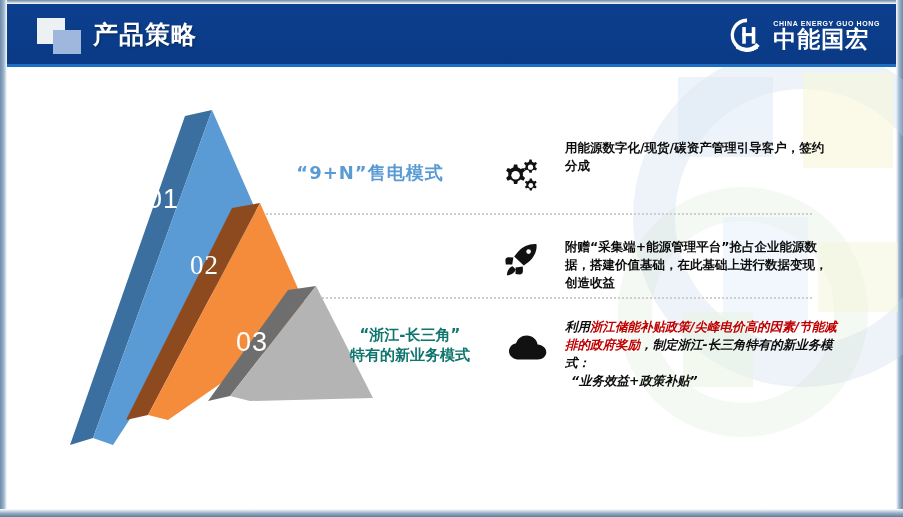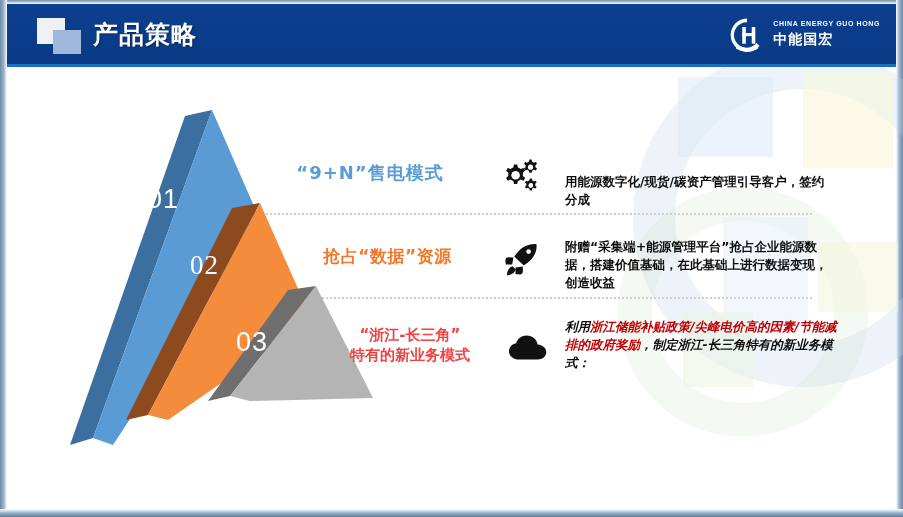--- a/index.html
+++ b/index.html
@@ -41,21 +41,21 @@
     color:#ffffff;font-size:25px;font-weight:bold;letter-spacing:1px;
     text-shadow:1px 1px 2px rgba(0,0,0,.35);
     font-family:"DejaVu Sans","Liberation Sans",sans-serif;
   }
   
   #corp-logo{position:absolute;right:16px;top:12px;height:38px;display:flex;align-items:center;}
   #corp-logo .badge{width:38px;height:38px;margin-right:7px;flex:0 0 auto;}
   #corp-logo .txtwrap{display:flex;flex-direction:column;justify-content:center;}
   #corp-en{color:#ffffff;font-size:7px;letter-spacing:.6px;font-weight:bold;
     font-family:"Liberation Sans",sans-serif;white-space:nowrap;line-height:9px;}
-  #corp-cn{color:#ffffff;font-size:14px;font-weight:bold;letter-spacing:1px;line-height:23px;
+  #corp-cn{color:#ffffff;font-size:23px;font-weight:bold;letter-spacing:1px;line-height:23px;
     font-family:"DejaVu Sans","Liberation Sans",sans-serif;white-space:nowrap;}
 
   
   #watermark{position:absolute;left:0;top:67px;width:903px;height:446px;overflow:hidden;
     pointer-events:none;}
   .wm-ring{
     position:absolute;right:-70px;top:-20px;width:340px;height:340px;border-radius:50%;
     border:42px solid rgba(190,212,235,.28);box-sizing:border-box;
   }
   .wm-ring2{
@@ -80,32 +80,32 @@
   #num01{left:147px;top:184px;}
   #num02{left:190px;top:250px;font-family:Liberation Serif, serif;}
   #num03{left:236px;top:327px;}
   .row-title{
     position:absolute;font-weight:bold;
     font-family:"DejaVu Sans","Liberation Sans",sans-serif;
     text-align:center;line-height:20px;
   }
   #title1{left:255px;top:163px;width:230px;font-size:18px;color:#5B9BD5;letter-spacing:1px;}
   #title2{left:290px;top:246px;width:195px;font-size:17px;color:#F0792B;letter-spacing:.5px;}
-  #title3{left:330px;top:325px;width:160px;font-size:15px;color:#ef4444;line-height:20px;}
+  #title3{left:330px;top:325px;width:160px;font-size:15px;color:#0f766e;line-height:20px;}
 
   .row-icon{position:absolute;}
   #icon1{left:497px;top:157px;}
   #icon2{left:503px;top:243px;}
   #icon3{left:508px;top:334px;}
 
   .row-desc{
     position:absolute;font-size:12.5px;line-height:18px;color:#0d0d0d;font-weight:bold;
     font-family:"DejaVu Sans","Liberation Sans",sans-serif;
   }
-  #desc1{left:565px;top:173px;width:270px;}
+  #desc1{left:565px;top:139px;width:270px;}
   #desc2{left:565px;top:238px;width:268px;}
   #desc3{left:565px;top:318px;width:272px;font-style:italic;}
   .hl-red{color:#C00000;}
 
   .sep{
     position:absolute;left:262px;width:550px;height:0;
     border-top:2px dotted #cfcfcf;
   }
   #sep1{top:213px;}
   #sep2{top:297px;}
@@ -183,21 +183,20 @@
         <circle cx="18.6" cy="18.3" r="4.3" fill="#ffffff"></circle>
         <path d="M32.4 2.6 l2.2 0 0.5 2.1 a5.2 5.2 0 0 1 1.8 1 l2-0.8 1.1 1.9 -1.6 1.4 a5.2 5.2 0 0 1 0 2 l1.6 1.4 -1.1 1.9 -2-0.8 a5.2 5.2 0 0 1 -1.8 1 l-0.5 2.1 -2.2 0 -0.5-2.1 a5.2 5.2 0 0 1 -1.8-1 l-2 0.8 -1.1-1.9 1.6-1.4 a5.2 5.2 0 0 1 0-2 l-1.6-1.4 1.1-1.9 2 0.8 a5.2 5.2 0 0 1 1.8-1 Z"></path>
         <circle cx="33.5" cy="10.2" r="2.6" fill="#ffffff"></circle>
         <path d="M32.8 21.6 l2 0 0.45 1.9 a4.7 4.7 0 0 1 1.6 0.9 l1.8-0.7 1 1.7 -1.45 1.25 a4.7 4.7 0 0 1 0 1.8 l1.45 1.25 -1 1.7 -1.8-0.7 a4.7 4.7 0 0 1 -1.6 0.9 l-0.45 1.9 -2 0 -0.45-1.9 a4.7 4.7 0 0 1 -1.6-0.9 l-1.8 0.7 -1-1.7 1.45-1.25 a4.7 4.7 0 0 1 0-1.8 l-1.45-1.25 1-1.7 1.8 0.7 a4.7 4.7 0 0 1 1.6-0.9 Z"></path>
         <circle cx="33.8" cy="28.5" r="2.4" fill="#ffffff"></circle>
       </g>
     </svg>
   </div>
   <div class="row-desc" id="desc1">用能源数字化/现货/碳资产管理引导客户，签约分成</div>
 
-  <div class="row-title" id="title2">抢占“数据”资源</div>
   <div class="row-icon" id="icon2">
     <svg width="36" height="34" viewBox="0 0 36 34">
       <g fill="#111111">
         <path d="M33.5 1.2 C27 0.5 19.5 3.5 14.8 9.1 L11.2 13.4 L20.8 22.6 L25.2 19.2 C31 14.7 34.3 7.6 33.5 1.2 Z"></path>
         <circle cx="25.6" cy="8.6" r="2.3" fill="#ffffff"></circle>
         <path d="M10.4 14.4 L5.6 14.2 C3.6 14.1 2.2 15.6 2.4 17.5 L2.8 21.6 L9.2 21.6 Z"></path>
         <path d="M19.8 23.6 L19.9 28.3 C19.9 30.3 18.4 31.6 16.5 31.4 L12.5 30.9 L12.6 24.6 Z"></path>
         <path d="M9.6 23.2 C6.4 24.2 4.2 27.4 3.8 32.3 C8.6 31.9 11.8 29.6 12.8 26.4 Z"></path>
       </g>
     </svg>
@@ -208,15 +207,16 @@
     <span>“浙江-长三角”</span><br>
     <span>特有的新业务模式</span>
   </div>
   <div class="row-icon" id="icon3">
     <svg width="40" height="28" viewBox="0 0 40 28">
       <path d="M11.5 25.5 C5.2 25.5 1 21.8 1 17.2 C1 13.2 4 9.9 8.1 9.2 C9.3 4.6 13.6 1.4 18.7 1.4 C24.4 1.4 29 5.4 29.6 10.6 C34.4 10.9 38.3 14.3 38.3 18.3 C38.3 22.4 34.6 25.5 29.8 25.5 Z" fill="#111111"></path>
     </svg>
   </div>
   <div class="row-desc" id="desc3">
     <span>利用</span><span class="hl-red">浙江储能补贴政策/尖峰电价高的因素/节能减排的政府奖励</span><span>，制定浙江-长三角特有的新业务模式：</span><br>
+    <span style="padding-left:6px;">“业务效益+政策补贴”</span>
   </div>
 
 </div>
 
 </body></html>

